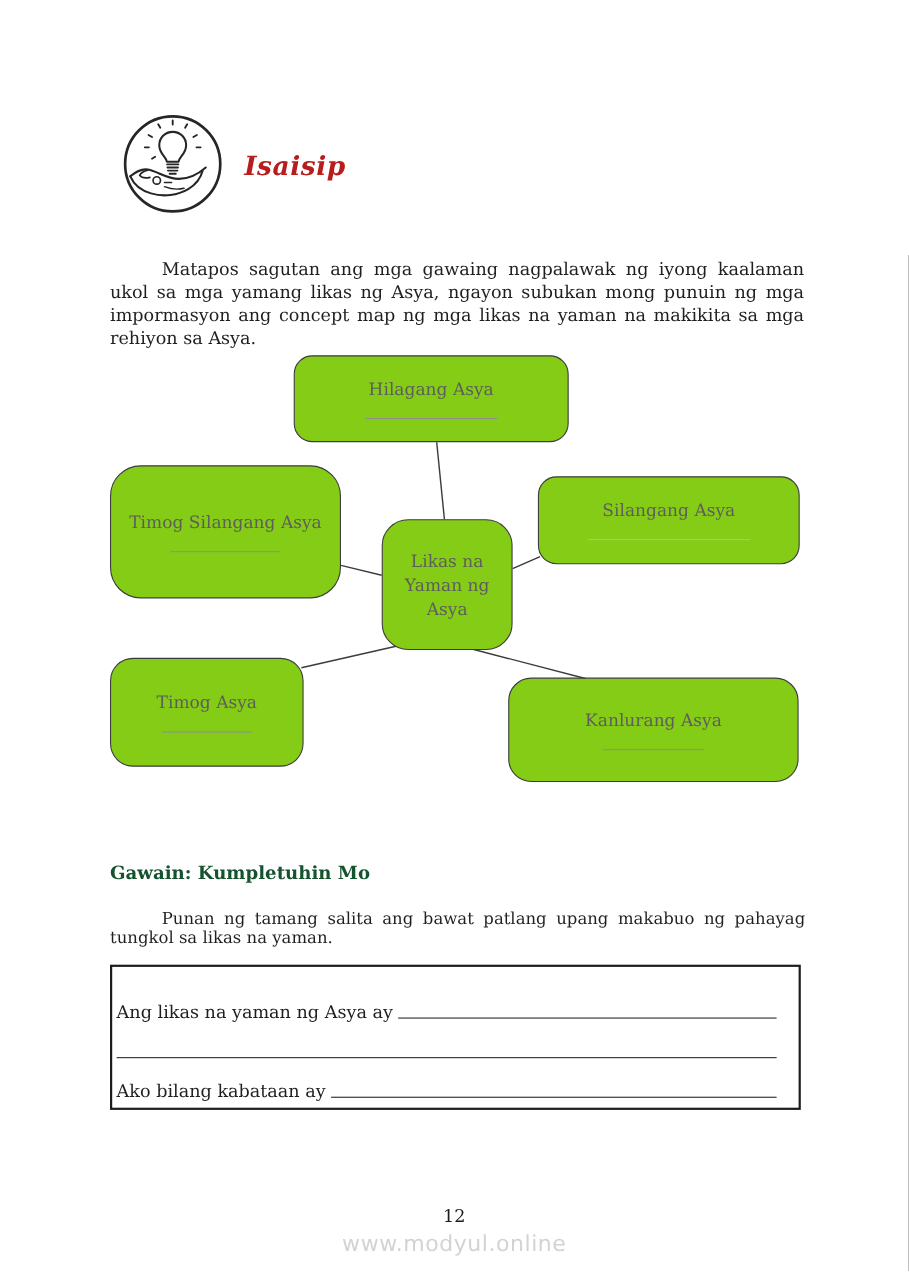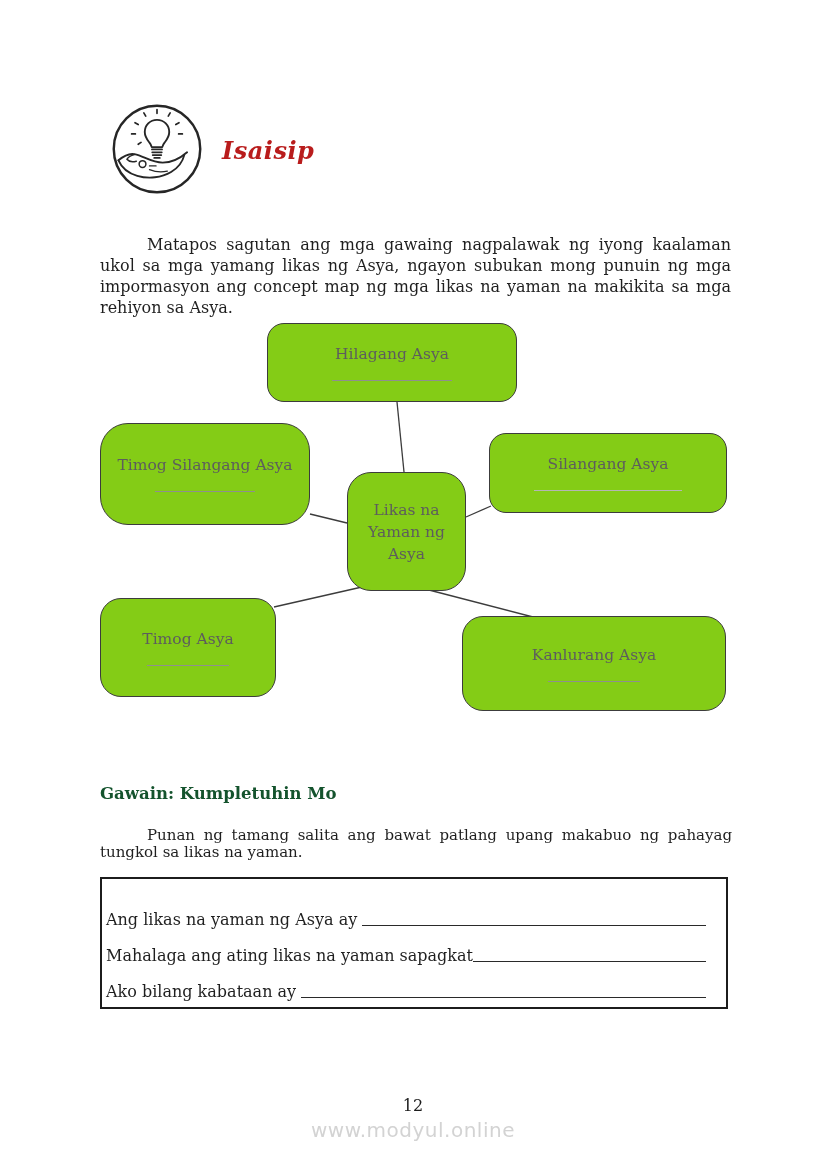--- a/index.html
+++ b/index.html
@@ -32,21 +32,21 @@
     position:absolute;
     border:1.4px solid #3c3c3c;
     background:#84cc16;
     display:flex;flex-direction:column;align-items:center;justify-content:center;
     color:#5d5d5d;font-size:15.5px;
     box-sizing:border-box;
     text-align:center;
   }
   .node .blank{border-bottom:1px solid #8f8f8f;height:0;margin-top:17px;}
   .node-hilagang{left:267px;top:323px;width:250px;height:79px;border-radius:17px;}
-  .node-timog-silangang{left:100px;top:423px;width:210px;height:102px;border-radius:28px;}
+  .node-timog-silangang{left:100px;top:423px;width:210px;height:121px;border-radius:28px;}
   .node-silangang{left:489px;top:433px;width:238px;height:80px;border-radius:17px;}
   .node-silangang .blank{border-bottom-color:#b5b5b5;}
   .node-center{left:347px;top:472px;width:119px;height:119px;border-radius:24px;line-height:1.42;padding:0 10px;}
   .node-timog{left:100px;top:598px;width:176px;height:99px;border-radius:21px;}
   .node-kanlurang{left:462px;top:616px;width:264px;height:95px;border-radius:21px;}
   
   .activity-heading{
     position:absolute;left:100px;top:784px;
     font-size:16.5px;font-weight:bold;color:#14532d;
   }
@@ -144,21 +144,20 @@
 
   <div class="activity-heading">Gawain: Kumpletuhin Mo</div>
   <p class="activity-instructions">Punan ng tamang salita ang bawat patlang upang makabuo ng pahayag tungkol sa likas na yaman.</p>
 
   <div class="fill-box">
     <div class="fill-row">
       <span class="label">Ang likas na yaman ng Asya ay</span>
       <div class="blank"></div>
     </div>
     <div class="fill-row tight">
-      <span class="label">Mahalaga ang ating likas na yaman sapagkat</span>
       <div class="blank"></div>
     </div>
     <div class="fill-row">
       <span class="label">Ako bilang kabataan ay</span>
       <div class="blank"></div>
     </div>
   </div>
 
   <div class="page-number">12</div>
   <div class="watermark">www.modyul.online</div>

